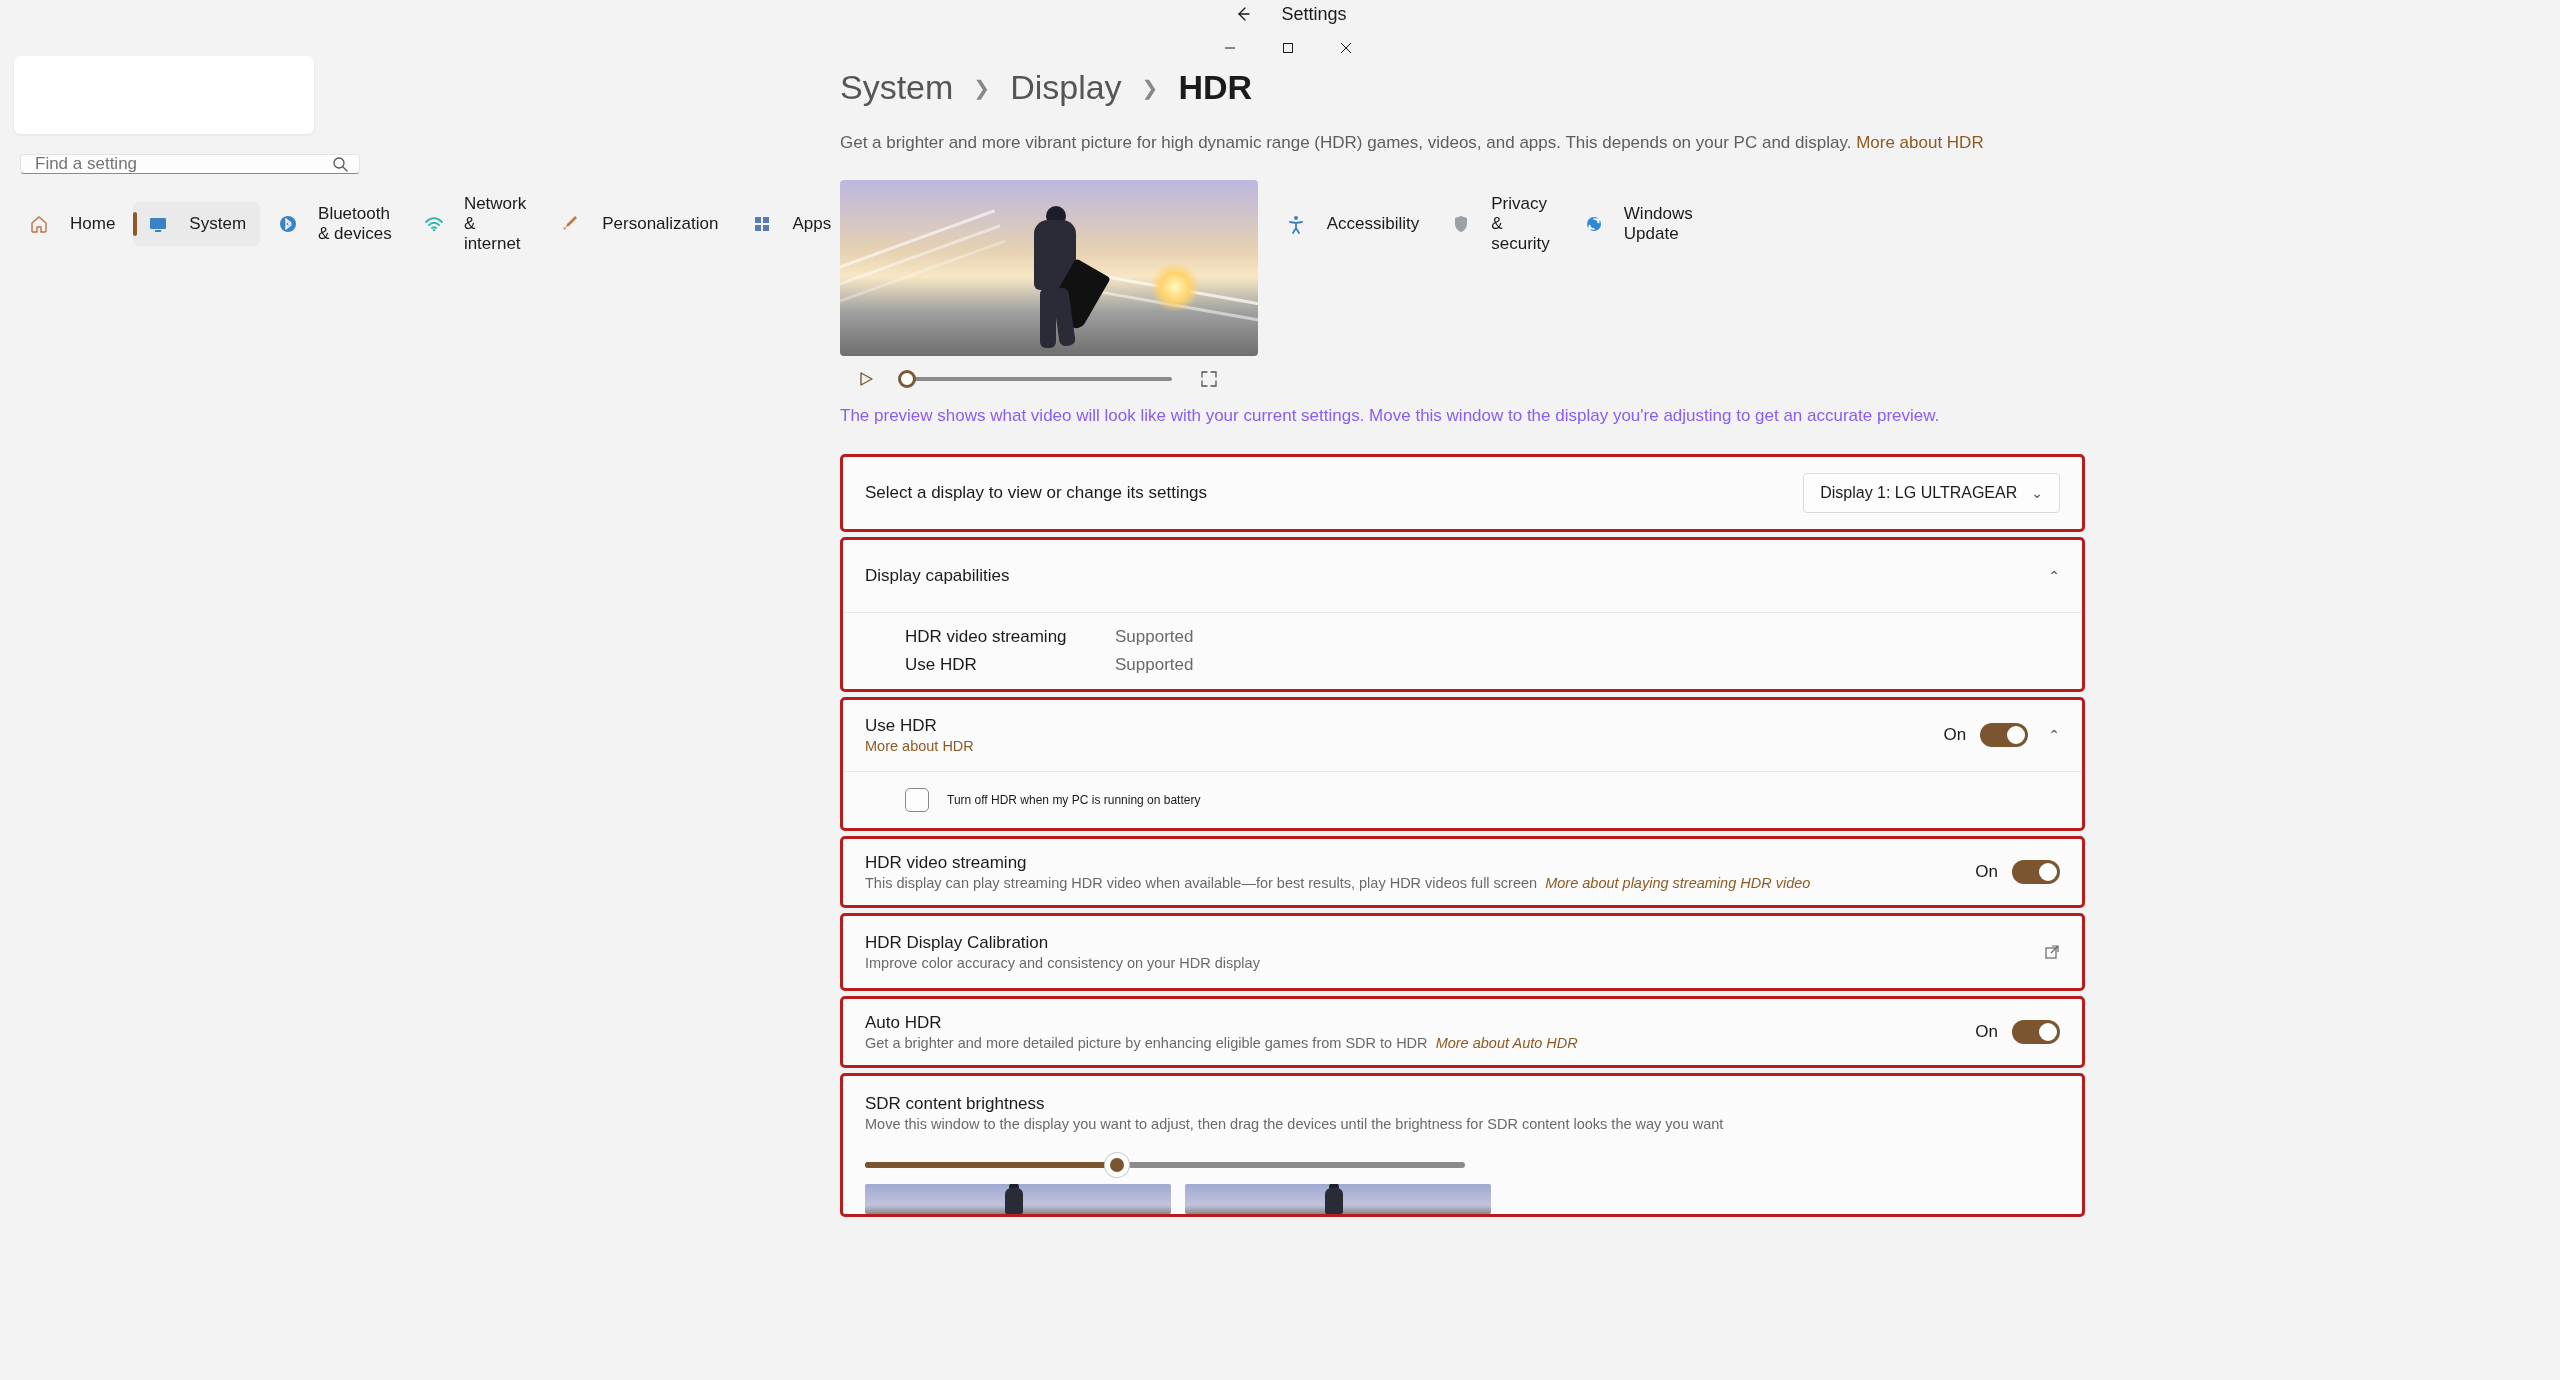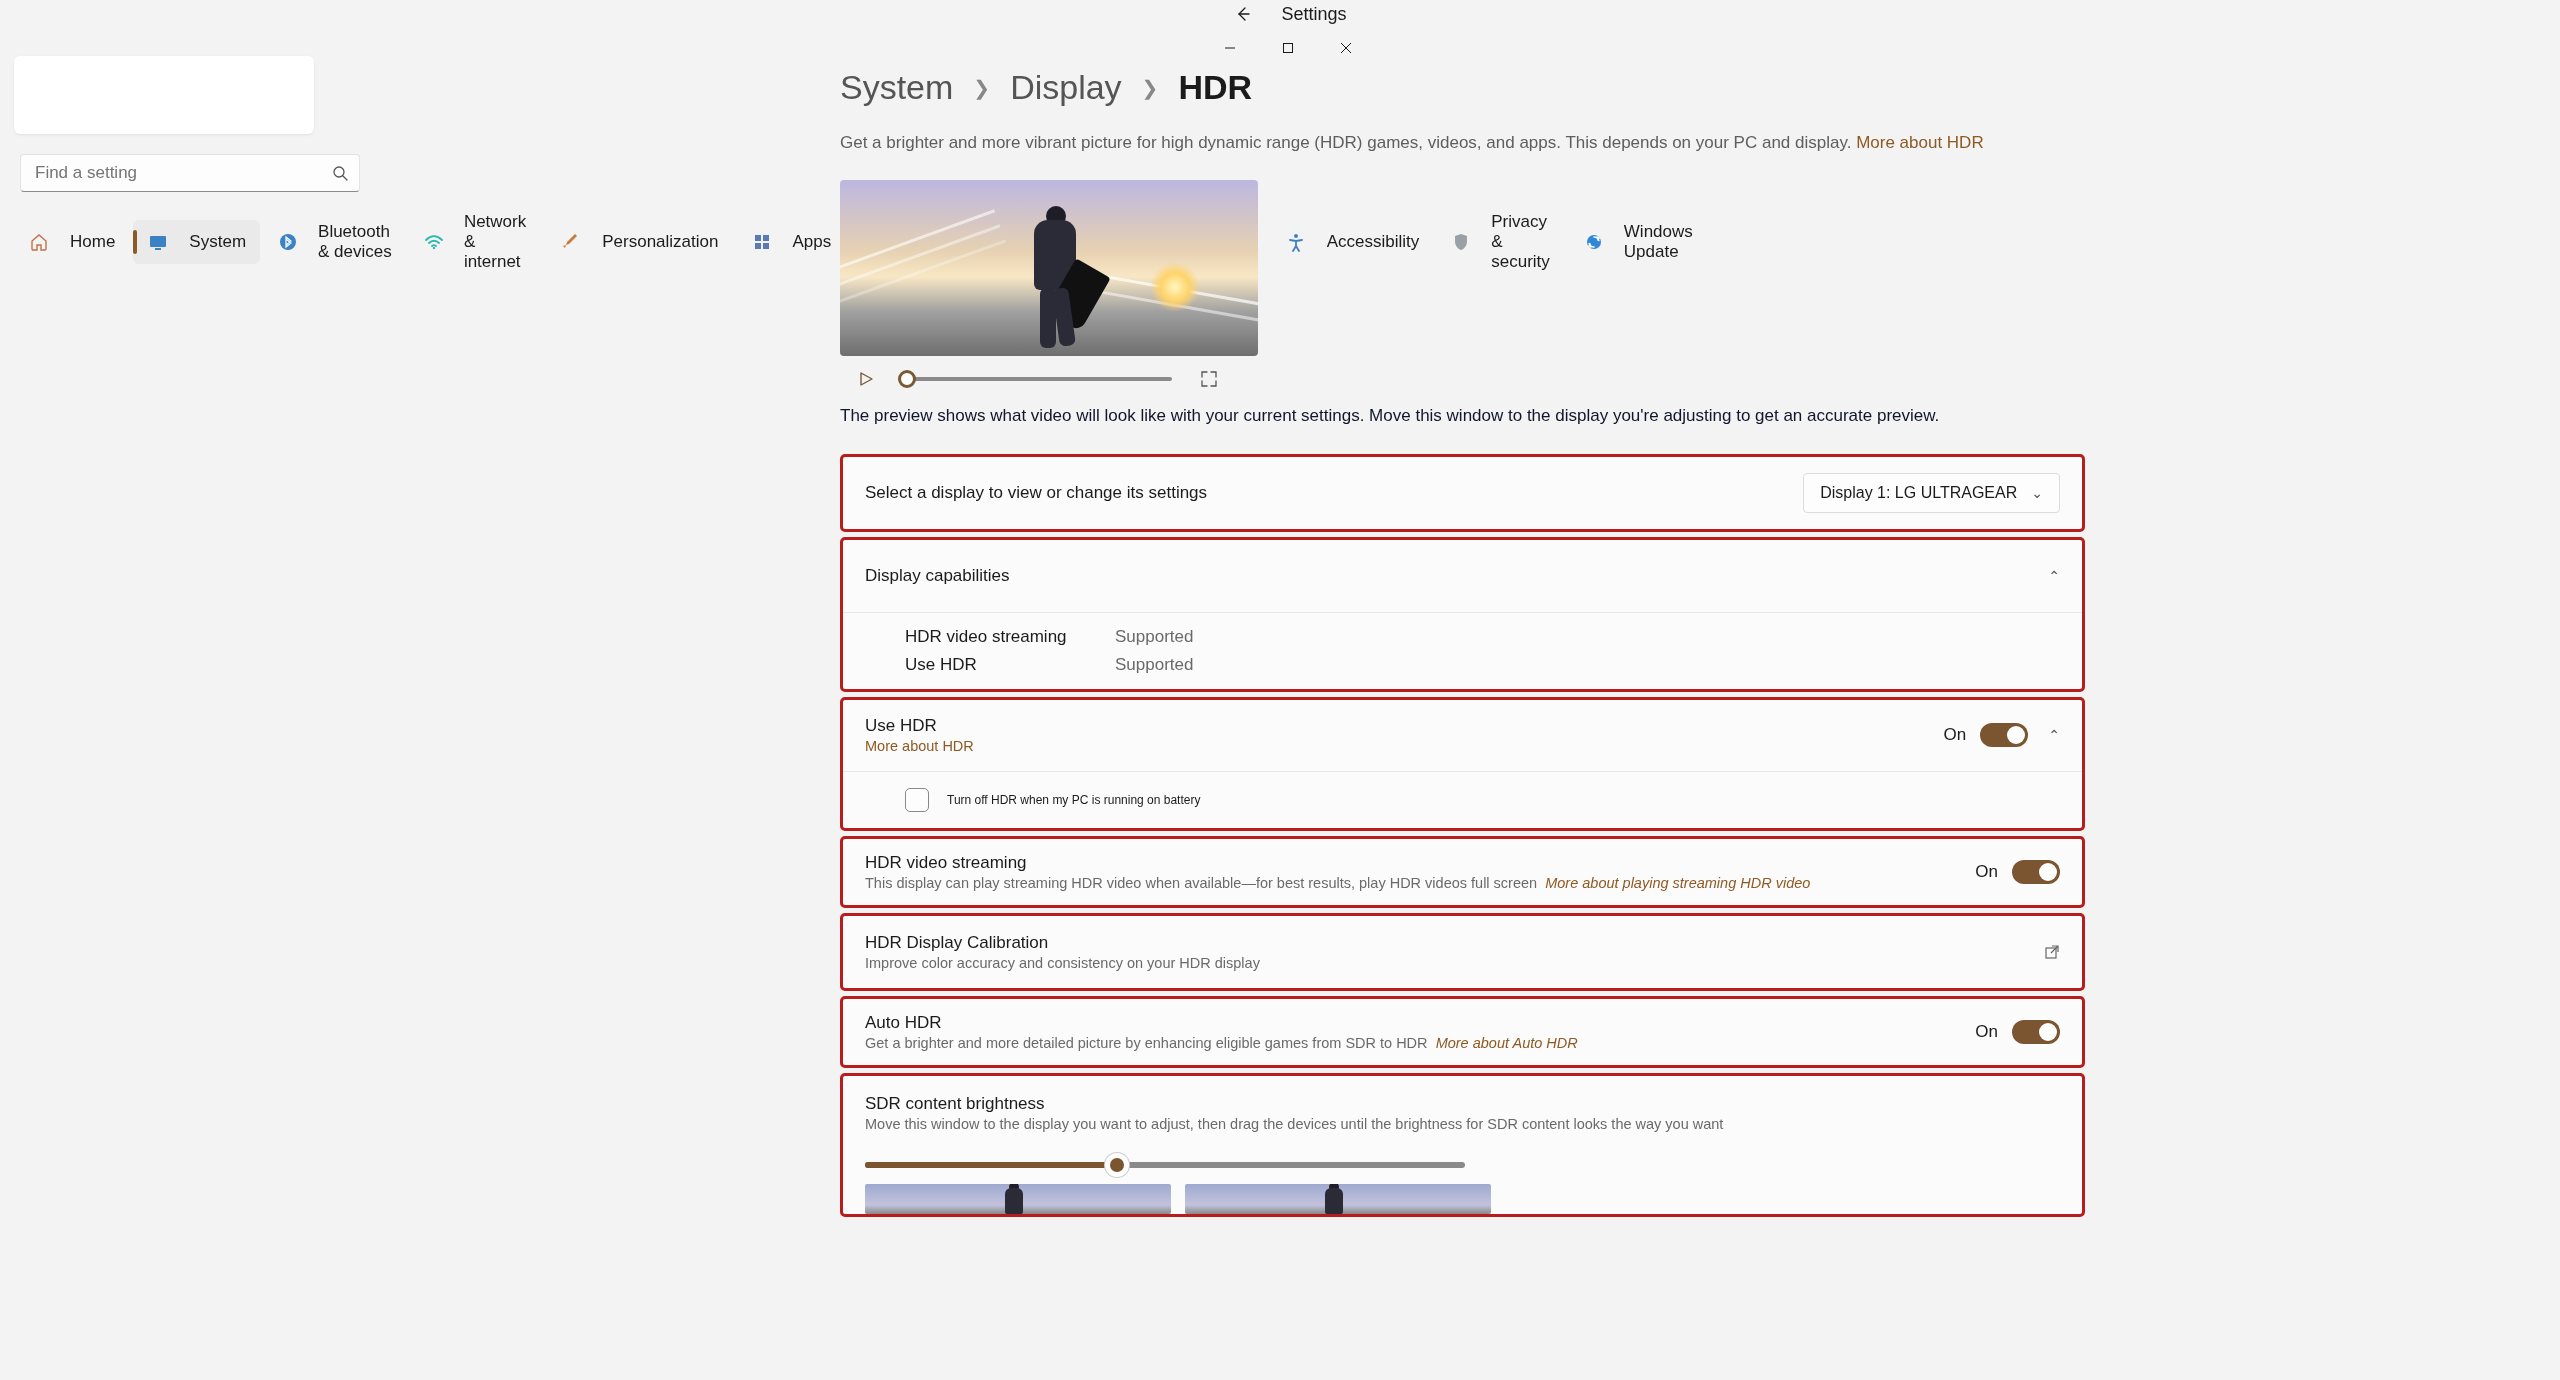--- a/index.html
+++ b/index.html
@@ -17,21 +17,21 @@
   
   .layout { display:flex; height: calc(100% - 48px); }
   .sidebar { width: 370px; padding: 8px 14px 0 14px; flex-shrink:0; }
   .content { flex:1; padding: 20px 40px 0 470px; overflow:auto; }
 
   
   .user-tile { background:#fff; border-radius:6px; height:78px; margin-bottom:20px; width: 300px; box-shadow: 0 1px 3px rgba(0,0,0,0.08); }
 
   
   .search-wrap { position:relative; width: 340px; margin-bottom: 28px; margin-left: 6px; }
-  .search-input { width: 100%; height: 38px; padding: 0 36px 0 14px; background:#fdfdfd; border:1px solid #e3e3e3; border-bottom:1px solid #8a8a8a; border-radius:4px; font-size:17px; outline:none; }
+  .search-input { width: 100%; height: 20px; padding: 0 36px 0 14px; background:#fdfdfd; border:1px solid #e3e3e3; border-bottom:1px solid #8a8a8a; border-radius:4px; font-size:17px; outline:none; }
   .search-icon-el { position:absolute; right:12px; top:50%; transform:translateY(-50%); color:#555; }
 
   
   .nav-list { list-style:none; display:flex; flex-direction:row; gap:4px; width: 344px; }
   .nav-item { display:flex; align-items:center; gap:20px; height:44px; padding: 0 14px; border-radius:6px; font-size:17px; cursor:pointer; position:relative; }
   .nav-item.active { background:#eaeaea; }
   .nav-item.active::before { content:""; position:absolute; left:0; top:10px; bottom:10px; width:4px; background:#8a5a2b; border-radius:3px; }
   .nav-icon { width:22px; height:22px; display:flex; align-items:center; justify-content:center; font-size:18px; }
 
   
@@ -55,21 +55,21 @@
   .preview-img .rail-l { position:absolute; left:-20px; top:60px; width:180px; height:3px; background:rgba(255,255,255,0.6); transform:rotate(-20deg); box-shadow: 0 16px 0 rgba(255,255,255,0.45), 0 32px 0 rgba(255,255,255,0.3); }
   .preview-img .rail-r { position:absolute; right:-20px; top:108px; width:200px; height:3px; background:rgba(255,255,255,0.7); transform:rotate(10deg); box-shadow: 0 16px 0 rgba(255,255,255,0.5); }
 
   
   .vcontrols { display:flex; align-items:center; gap:28px; margin:14px 0 18px 18px; width:400px; }
   .play-btn { color:#7a5a36; }
   .v-slider { position:relative; width:270px; height:4px; background:#8a8a8a; border-radius:2px; }
   .v-thumb { position:absolute; left:0; top:50%; transform:translate(-4px,-50%); width:18px; height:18px; background:#fff; border:3px solid #7a5a36; border-radius:50%; }
   .expand-btn { color:#555; }
 
-  .preview-note { font-size:17px; color:#0f172a; margin-bottom: 28px; }
+  .preview-note { font-size:17px; color:#8b5cf6; margin-bottom: 28px; }
 
   
   .card { background:#fbfbfb; border:3px solid #b91c1c; border-radius:5px; margin-bottom:5px; width:1245px; }
   .card-row { display:flex; align-items:center; justify-content:space-between; padding: 0 22px; min-height:72px; }
   .card-title { font-size:17px; color:#1b1b1b; }
   .card-sub { font-size:14.5px; color:#6a6a6a; margin-top:2px; }
   .chev-down { color:#555; font-size:14px; }
 
   .dropdown { background:#fdfdfd; border:1px solid #dcdcdc; border-radius:4px; height:40px; display:flex; align-items:center; gap:14px; padding: 0 16px; font-size:16px; }
   

